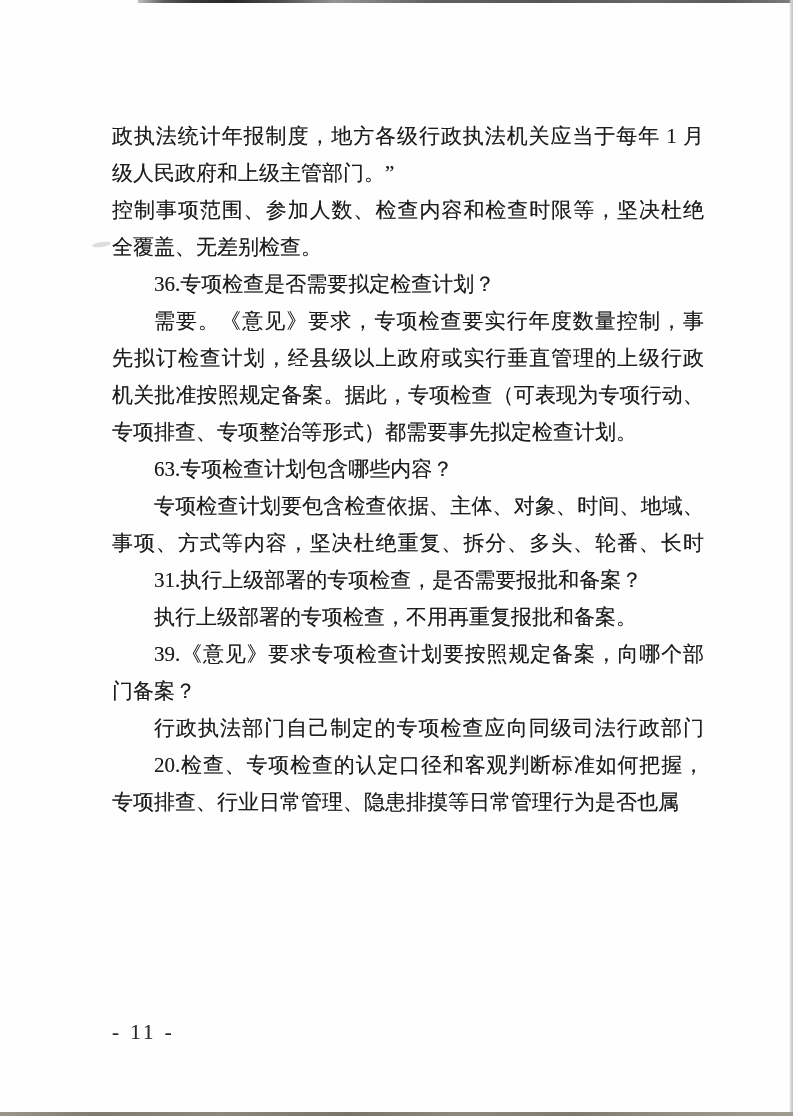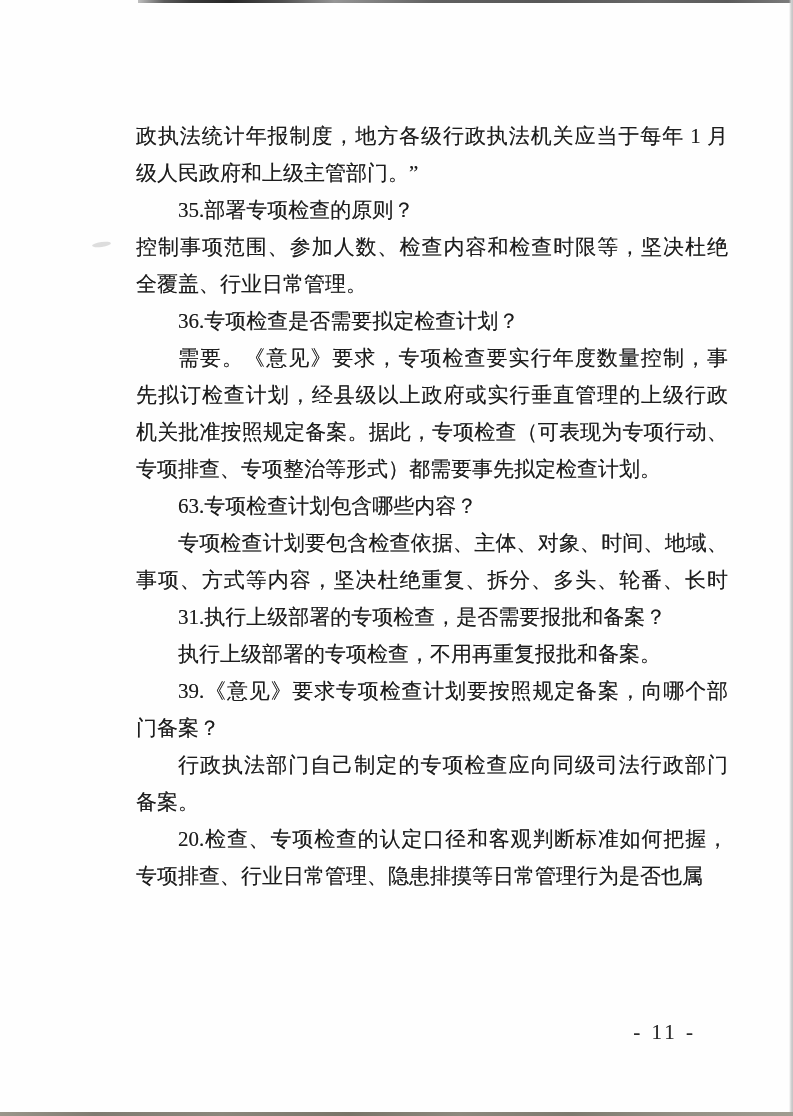--- a/index.html
+++ b/index.html
@@ -15,37 +15,35 @@
   }
   
   .text-block {
     position: absolute;
     left: 112px;
     top: 118px;
     width: 592px;
     font-size: 21px;
     line-height: 37px;
     text-shadow: 0 0 0.6px rgba(30,30,30,0.55);
-    margin-left: 24px;
   }
   .line {
     text-align: justify;
     text-align-last: justify;
     height: 37px;
     overflow: hidden;
   }
   .line.para-end { text-align-last: left; }
   .line.indent { text-indent: 2em; }
   
   .page-number {
     position: absolute;
     left: 112px;
     top: 1014px;
     width: 584px;
-    text-align: right;
     font-size: 21px;
     line-height: 37px;
     letter-spacing: 3px;
     color: #2b2b2b;
     text-shadow: 0 0 0.6px rgba(30,30,30,0.5);
   }
   
   .artifact-top {
     position: absolute;
     top: 0; left: 138px; right: 0; height: 3px;
@@ -82,35 +80,33 @@
 
 <div class="page">
   <div class="artifact-top"></div>
   <div class="artifact-right"></div>
   <div class="artifact-bottom"></div>
   <div class="artifact-smudge"></div>
 
   <div class="text-block">
       <div class="line">政执法统计年报制度，地方各级行政执法机关应当于每年 1 月</div>
       <div class="line para-end">级人民政府和上级主管部门。”</div>
-      <div class="line indent para-end">35.部署专项检查的原则？</div>
       <div class="line">控制事项范围、参加人数、检查内容和检查时限等，坚决杜绝</div>
-      <div class="line para-end">全覆盖、行业日常管理。</div>
+      <div class="line para-end">全覆盖、无差别检查。</div>
       <div class="line indent para-end">36.专项检查是否需要拟定检查计划？</div>
       <div class="line indent">需要。《意见》要求，专项检查要实行年度数量控制，事</div>
       <div class="line">先拟订检查计划，经县级以上政府或实行垂直管理的上级行政</div>
       <div class="line">机关批准按照规定备案。据此，专项检查（可表现为专项行动、</div>
       <div class="line para-end">专项排查、专项整治等形式）都需要事先拟定检查计划。</div>
       <div class="line indent para-end">63.专项检查计划包含哪些内容？</div>
       <div class="line indent">专项检查计划要包含检查依据、主体、对象、时间、地域、</div>
       <div class="line">事项、方式等内容，坚决杜绝重复、拆分、多头、轮番、长时</div>
       <div class="line indent para-end">31.执行上级部署的专项检查，是否需要报批和备案？</div>
       <div class="line indent para-end">执行上级部署的专项检查，不用再重复报批和备案。</div>
       <div class="line indent">39.《意见》要求专项检查计划要按照规定备案，向哪个部</div>
       <div class="line para-end">门备案？</div>
       <div class="line indent">行政执法部门自己制定的专项检查应向同级司法行政部门</div>
-      <div class="line para-end">备案。</div>
       <div class="line indent">20.检查、专项检查的认定口径和客观判断标准如何把握，</div>
       <div class="line para-end">专项排查、行业日常管理、隐患排摸等日常管理行为是否也属</div>
     </div>
 
   <div class="page-number">- 11 -</div>
 </div>
 
 </body></html>

